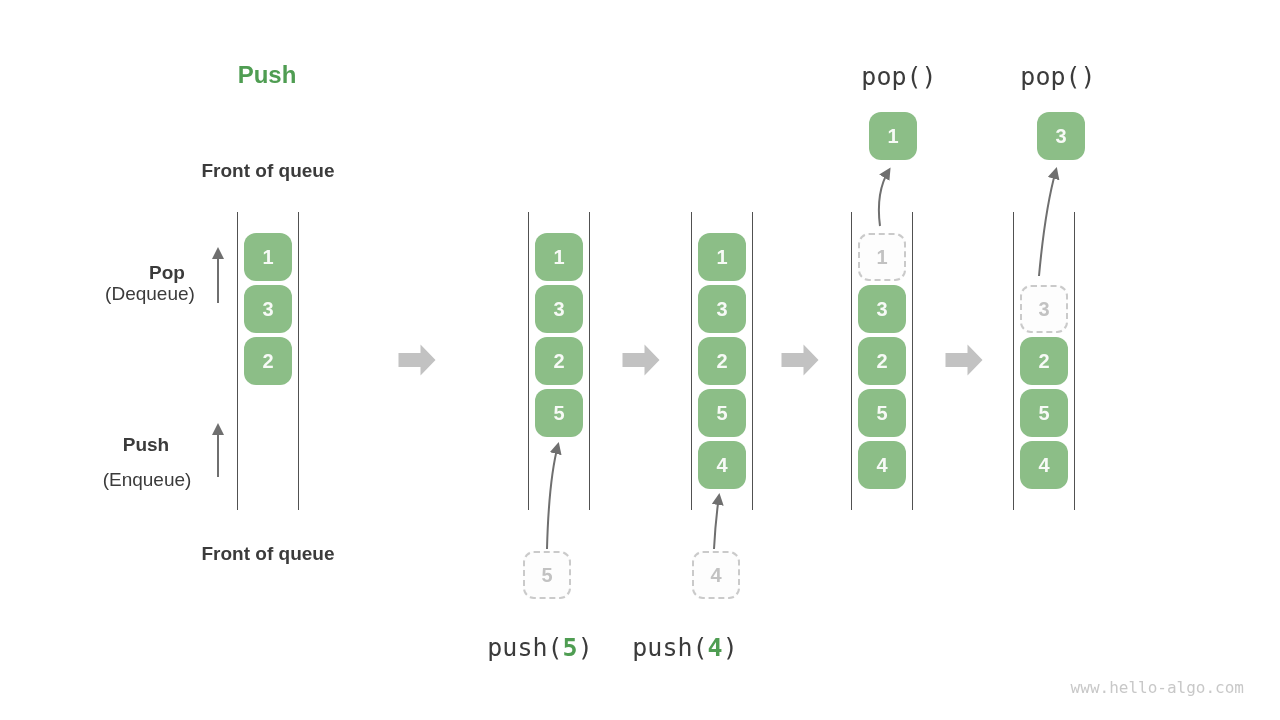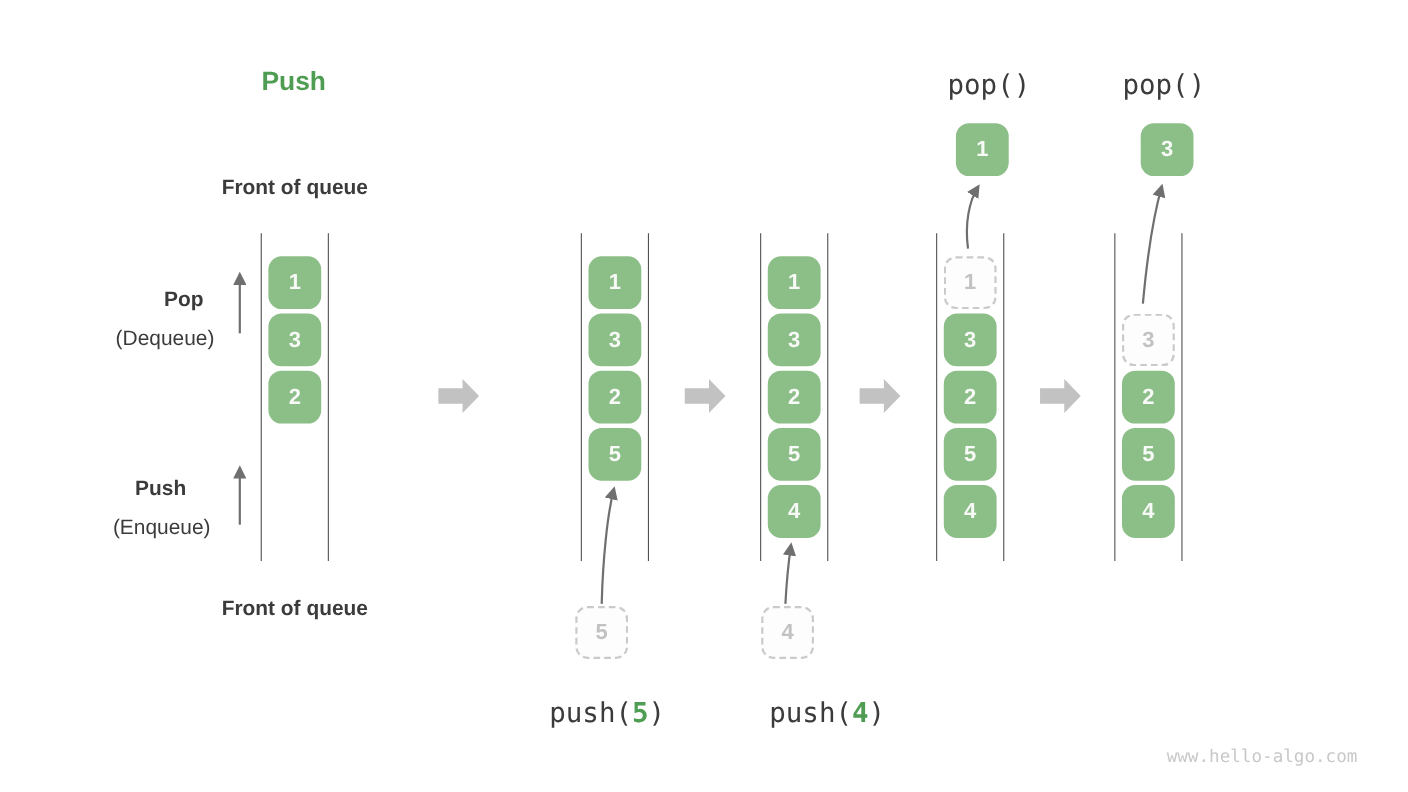--- a/index.html
+++ b/index.html
@@ -18,35 +18,35 @@
   .channel{position:absolute;width:62px;border-left:1.5px solid var(--line);
            border-right:1.5px solid var(--line);box-sizing:border-box;}
   .box{position:absolute;width:48px;height:48px;border-radius:12px;display:flex;
        align-items:center;justify-content:center;font-size:20px;font-weight:bold;box-sizing:border-box;}
   .box.solid{background:var(--green);color:var(--box-text);}
   .box.dashed{background:#FDFDFD;border:2px dashed var(--dashed-border);
               border-radius:11px;color:var(--dashed-text);}
   .op-label{position:absolute;transform:translateX(-50%);white-space:nowrap;
             font-family:"DejaVu Sans Mono",monospace;font-size:25px;color:var(--dark);}
   .op-label .arg{color:var(--accent);font-weight:bold;}
-  .watermark{position:absolute;right:46px;top:678px;font-family:"DejaVu Sans Mono",monospace;
+  .watermark{position:absolute;right:36px;top:678px;font-family:"DejaVu Sans Mono",monospace;
              font-size:16px;color:var(--watermark);}
   svg.overlay{position:absolute;left:0;top:0;pointer-events:none;color:var(--thin-arrow);}
 </style>
 </head>
 <body>
 
 <div id="canvas">
 
   <div class="abs ctr title" style="left:267px;top:61px;">Push</div>
 
   <div class="abs ctr side-bold" style="left:268px;top:160px;">Front of queue</div>
 
   <div class="abs ctr side-bold" style="left:148px;top:262px;margin-left:19px;">Pop</div>
-  <div class="abs ctr side-reg" style="left:150px;top:298px;">(Dequeue)</div>
+  <div class="abs ctr side-reg" style="left:150px;top:283px;">(Dequeue)</div>
 
   <div class="abs ctr side-bold" style="left:146px;top:434px;">Push</div>
   <div class="abs ctr side-reg" style="left:147px;top:469px;text-align:right;">(Enqueue)</div>
 
   <div class="abs ctr side-bold" style="left:268px;top:543px;">Front of queue</div>
 
   <svg class="overlay" width="1280" height="720">
     <defs>
       <marker id="ah" viewBox="0 0 10 10" refX="7.5" refY="5" markerWidth="6" markerHeight="6" orient="auto-start-reverse">
         <path d="M0,0 L10,5 L0,10 z" fill="currentColor"></path>
@@ -70,29 +70,29 @@
       <div class="channel" style="left: 237px; top: 212px; height: 298px;"></div>
       <div class="box solid" style="left: 244px; top: 233px;">1</div>
       <div class="box solid" style="left: 244px; top: 285px;">3</div>
       <div class="box solid" style="left: 244px; top: 337px;">2</div>
       <div class="channel" style="left: 528px; top: 212px; height: 298px;"></div>
       <div class="box solid" style="left: 535px; top: 233px;">1</div>
       <div class="box solid" style="left: 535px; top: 285px;">3</div>
       <div class="box solid" style="left: 535px; top: 337px;">2</div>
       <div class="box solid" style="left: 535px; top: 389px;">5</div>
       <div class="box dashed" style="left: 523px; top: 551px;">5</div>
-      <div class="op-label" style="left: 552px; top: 633px;"><span>push(</span><span class="arg">5</span><span>)</span></div>
+      <div class="op-label" style="left: 540px; top: 633px;"><span>push(</span><span class="arg">5</span><span>)</span></div>
       <div class="channel" style="left: 691px; top: 212px; height: 298px;"></div>
       <div class="box solid" style="left: 698px; top: 233px;">1</div>
       <div class="box solid" style="left: 698px; top: 285px;">3</div>
       <div class="box solid" style="left: 698px; top: 337px;">2</div>
       <div class="box solid" style="left: 698px; top: 389px;">5</div>
       <div class="box solid" style="left: 698px; top: 441px;">4</div>
       <div class="box dashed" style="left: 692px; top: 551px;">4</div>
-      <div class="op-label" style="left: 752px; top: 633px;"><span>push(</span><span class="arg">4</span><span>)</span></div>
+      <div class="op-label" style="left: 685px; top: 633px;"><span>push(</span><span class="arg">4</span><span>)</span></div>
       <div class="channel" style="left: 851px; top: 212px; height: 298px;"></div>
       <div class="box dashed" style="left: 858px; top: 233px;">1</div>
       <div class="box solid" style="left: 858px; top: 285px;">3</div>
       <div class="box solid" style="left: 858px; top: 337px;">2</div>
       <div class="box solid" style="left: 858px; top: 389px;">5</div>
       <div class="box solid" style="left: 858px; top: 441px;">4</div>
       <div class="box solid" style="left: 869px; top: 112px;">1</div>
       <div class="op-label" style="left: 899px; top: 62px;">pop()</div>
       <div class="channel" style="left: 1013px; top: 212px; height: 298px;"></div>
       <div class="box dashed" style="left: 1020px; top: 285px;">3</div>

